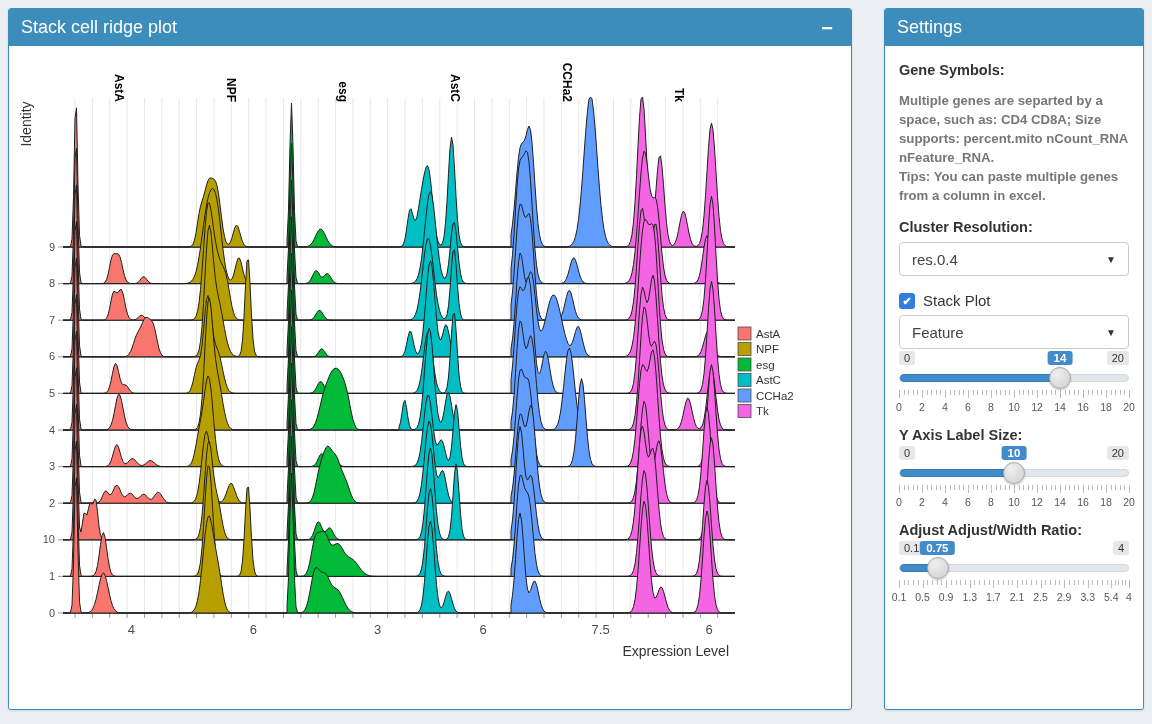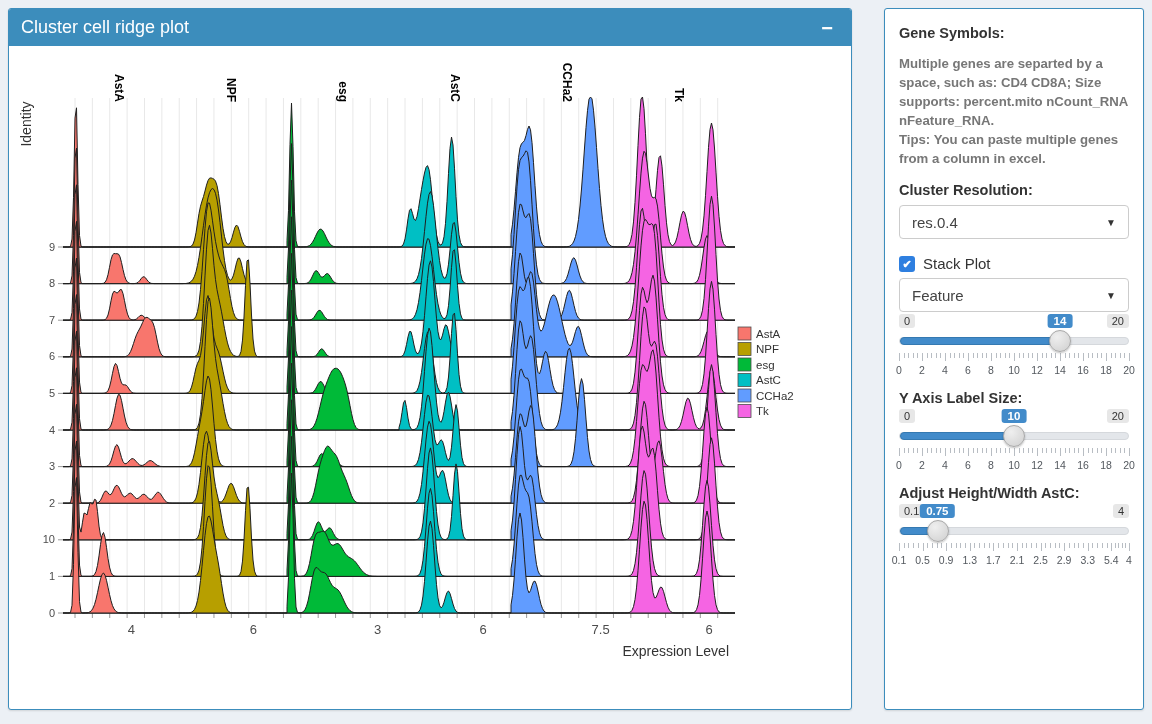--- a/index.html
+++ b/index.html
@@ -113,21 +113,21 @@
   .irs-tick-label {
     position:absolute; top:11px; transform:translateX(-50%);
     font-size:10.5px; color:#53585e; white-space:nowrap;
   }
 </style>
 </head>
 <body>
 
 <div class="card" id="plot-card">
   <div class="card-header">
-    <span class="card-title">Cluster cell ridge plot</span>
+    <span class="card-title">Stack cell ridge plot</span>
     <button class="collapse-btn">−</button>
   </div>
   <svg id="plot-svg" width="842" height="622">
       <rect x="0" y="0" width="842" height="622" fill="#ffffff"></rect>
       <g>
         <line x1="66" y1="52" x2="66" y2="567" stroke="#e8e8e8" stroke-width="1"></line>
         <line x1="83.37" y1="52" x2="83.37" y2="567" stroke="#e8e8e8" stroke-width="1"></line>
         <line x1="100.74000000000001" y1="52" x2="100.74000000000001" y2="567" stroke="#e8e8e8" stroke-width="1"></line>
         <line x1="118.11000000000001" y1="52" x2="118.11000000000001" y2="567" stroke="#e8e8e8" stroke-width="1"></line>
         <line x1="135.48000000000002" y1="52" x2="135.48000000000002" y2="567" stroke="#e8e8e8" stroke-width="1"></line>
@@ -337,20 +337,23 @@
         <text x="747" y="338" font-size="11.5px" fill="#333">AstC</text>
         <rect x="729" y="343" width="13" height="13" fill="#619CFF" stroke="#4d4d4d" stroke-width="0.8"></rect>
         <text x="747" y="353.5" font-size="11.5px" fill="#333">CCHa2</text>
         <rect x="729" y="358.5" width="13" height="13" fill="#F564E3" stroke="#4d4d4d" stroke-width="0.8"></rect>
         <text x="747" y="369" font-size="11.5px" fill="#333">Tk</text>
       </g>
     </svg>
 </div>
 
 <div class="card" id="settings-card">
+  <div class="card-header">
+    <span class="card-title">Settings</span>
+  </div>
   <div class="settings-body">
 
     <div class="ctl-label">Gene Symbols:</div>
 
     <div class="help-text">
       <div>Multiple genes are separted by a space, such as: CD4 CD8A; Size supports: percent.mito nCount_RNA nFeature_RNA.</div>
       <div>Tips: You can paste multiple genes from a column in excel.</div>
     </div>
 
     <div class="ctl-label mt14">Cluster Resolution:</div>
@@ -514,21 +517,21 @@
             <span class="irs-tick major" style="left:90%"></span>
             <span class="irs-tick-label" style="left:90%">18</span>
             <span class="irs-tick minor" style="left:92%"></span>
             <span class="irs-tick minor" style="left:94%"></span>
             <span class="irs-tick minor" style="left:96%"></span>
             <span class="irs-tick minor" style="left:98%"></span>
             <span class="irs-tick major" style="left:100%"></span>
             <span class="irs-tick-label" style="left:100%">20</span>
           </div>
         </div>
-        <div class="ctl-label mt12">Adjust Height/Width AstC:</div>
+        <div class="ctl-label mt12">Adjust Adjust/Width Ratio:</div>
         <div class="irs">
           <div class="irs-badges">
          <span class="irs-min">0.1</span>
          <span class="irs-max">4</span>
          <span class="irs-single" style="left:16.666666666666668%">0.75</span>
        </div>
        <div class="irs-line">
          <div class="irs-bar" style="width:16.666666666666668%"></div>
          <span class="irs-handle" style="left:16.666666666666668%"></span>
        </div>

